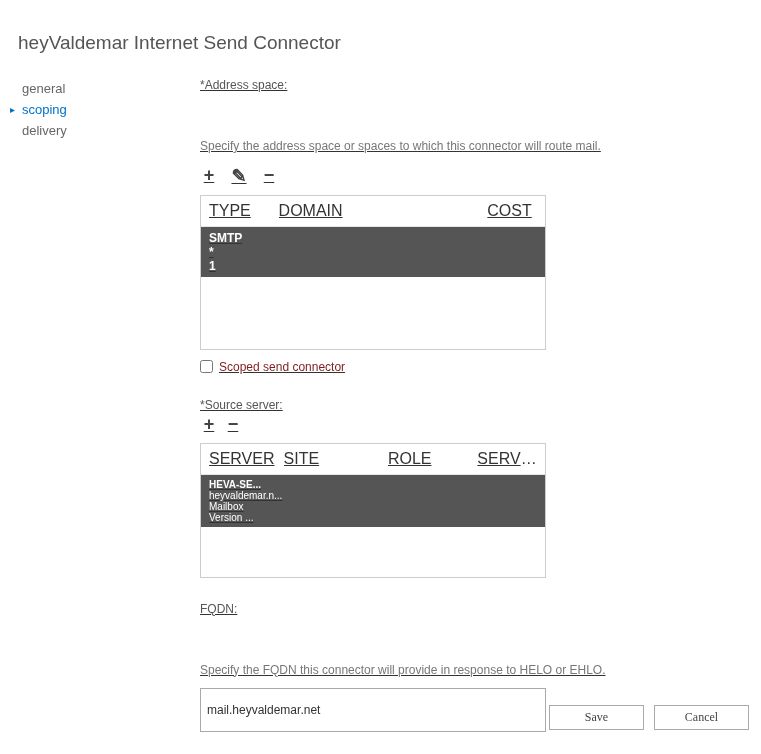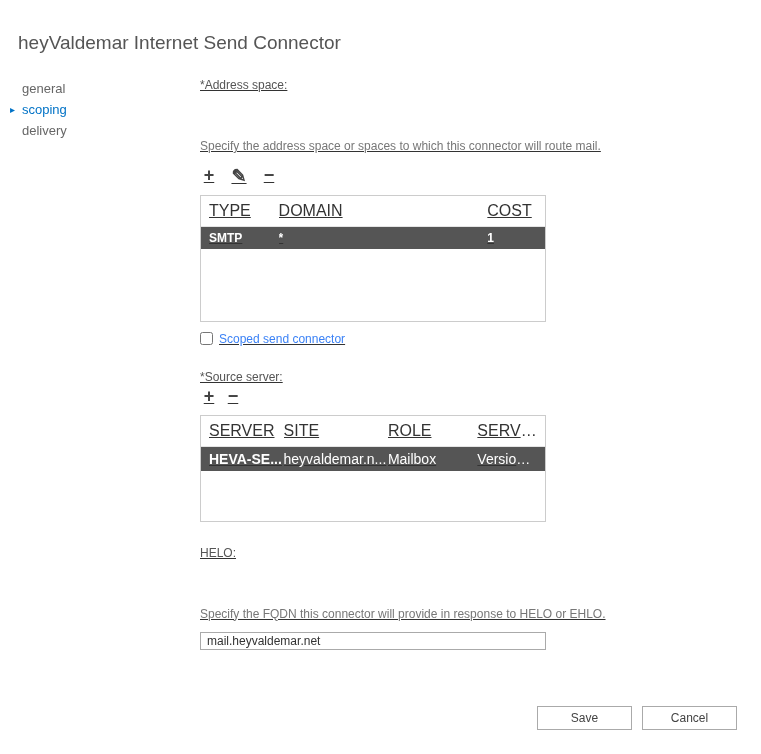--- a/index.html
+++ b/index.html
@@ -92,24 +92,25 @@
       color: #333;
       border-bottom: 1px solid #e5e5e5;
     }
     .table-row {
       display: flex;
       padding: 4px 8px;
       background: #555;
       color: #fff;
       font-size: 12px;
       font-weight: bold;
+      flex-direction: column;
     }
     .table-row.server-row {
       font-weight: normal;
-      font-size: 14px;
+      font-size: 10px;
     }
     .table-row.server-row .cell:first-child {
       font-weight: bold;
     }
     .table-empty {
       height: 72px;
     }
     .table-empty.server-empty {
       height: 50px;
     }
@@ -129,37 +130,38 @@
       margin-top: 10px;
       display: flex;
       align-items: center;
       gap: 6px;
     }
     .checkbox-row input {
       width: 13px;
       height: 13px;
     }
     .checkbox-row span {
-      color: #3b82f6;
+      color: #7f1d1d;
       font-size: 12px;
     }
     .text-input {
       width: 346px;
       border: 1px solid #aaa;
-      padding: 1px 6px;
+      padding: 14px 6px;
       font-size: 12px;
       color: #333;
       font-family: inherit;
     }
     .button-row {
       position: absolute;
       bottom: 24px;
-      right: 24px;
+      right: 12px;
       display: flex;
       gap: 10px;
+      font-family: Liberation Serif, serif;
     }
     .btn {
       border: 1px solid #aaa;
       background: #fff;
       padding: 4px 0;
       width: 95px;
       font-size: 12px;
       color: #444;
       cursor: pointer;
       font-family: inherit;
@@ -227,21 +229,21 @@
           <div class="cell srv-server">HEVA-SE...</div>
           <div class="cell srv-site">heyvaldemar.n...</div>
           <div class="cell srv-role">Mailbox</div>
           <div class="cell srv-version">Version ...</div>
         </div>
         <div class="table-empty server-empty"></div>
       </div>
     </div>
 
     <div class="section">
-      <div class="label">HELO:</div>
+      <div class="label">FQDN:</div>
       <div class="help-text">Specify the FQDN this connector will provide in response to HELO or EHLO.</div>
       <input type="text" class="text-input" value="mail.heyvaldemar.net" style="">
     </div>
   </div>
 </div>
 
 <div class="button-row">
   <button class="btn">Save</button>
   <button class="btn">Cancel</button>
 </div>

